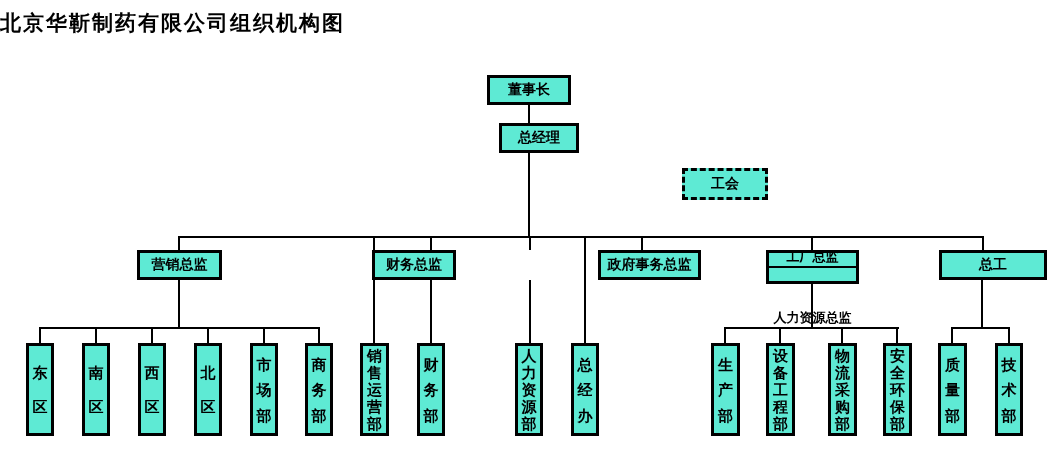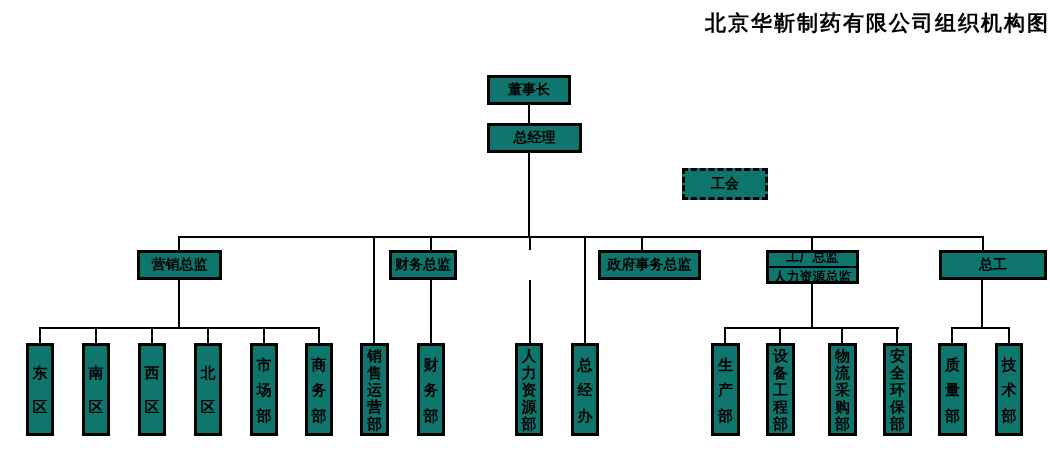--- a/index.html
+++ b/index.html
@@ -1,54 +1,54 @@
 <!DOCTYPE html>
 <html><head>
 <meta charset="utf-8">
 <style>
   html,body{margin:0;padding:0;background:#ffffff;}
   #stage{
     position:relative;width:1050px;height:459px;background:#ffffff;
     font-family:"Liberation Sans","DejaVu Sans",sans-serif;color:#000;overflow:hidden;
   }
   #chart-title{
-    position:absolute;top:9px;left:0;width:100%;text-align:right;
+    position:absolute;top:9px;left:0;width:100%;text-align:left;
     font-size:21px;font-weight:bold;letter-spacing:2px;
   }
   .box{
-    position:absolute;box-sizing:border-box;border:3px solid #000;background:#0f766e;
+    position:absolute;box-sizing:border-box;border:3px solid #000;background:#5eead4;
     display:flex;align-items:center;justify-content:center;
     font-weight:bold;font-size:14px;white-space:nowrap;
   }
   .top{height:30px;}
   .dir{top:250px;height:30px;}
   .dashed{border-style:dashed;}
   .factory{top:250px;height:34px;flex-direction:column;padding:0;font-size:13px;}
-  .frow{flex:1;display:flex;align-items:center;justify-content:center;width:100%;box-sizing:border-box;}
+  .frow{flex:1;display:flex;align-items:center;justify-content:center;width:100%;box-sizing:border-box;margin-top:41px;}
   .frow.divided{border-bottom:2px solid #000;}
   .vbox{top:343px;height:93px;display:block;}
   .vlabel{
     display:flex;flex-direction:column;align-items:center;justify-content:space-evenly;
     width:100%;height:100%;font-size:15px;line-height:15px;font-weight:bold;
   }
   .line{position:absolute;background:#000;}
 </style>
 </head>
 <body>
 
 <div id="stage" style="background: rgb(255, 255, 255);">
 
   <div id="chart-title">北京华靳制药有限公司组织机构图</div>
 
   <div class="box top" style="left:487px;top:75px;width:84px">董事长</div>
-  <div class="box top" style="left:487px;top:123px;width:95px">总经理</div>
+  <div class="box top" style="left:499px;top:123px;width:80px">总经理</div>
   <div class="box top dashed" style="left:682px;top:168px;width:86px;height:32px">工会</div>
 
   <div class="box dir" style="left:137px;width:85px">营销总监</div>
-  <div class="box dir" style="left:389px;width:68px">财务总监</div>
+  <div class="box dir" style="left:372px;width:84px">财务总监</div>
   <div class="box dir" style="left:598px;width:103px">政府事务总监</div>
   <div class="box factory" style="left:766px;width:93px">
     <div class="frow divided">工厂总监</div>
     <div class="frow">人力资源总监</div>
   </div>
   <div class="box dir" style="left:939px;width:108px">总工</div>
 
   <div class="box vbox" style="left:26px;width:28px">
       <span class="vlabel">
         <span>东</span>

